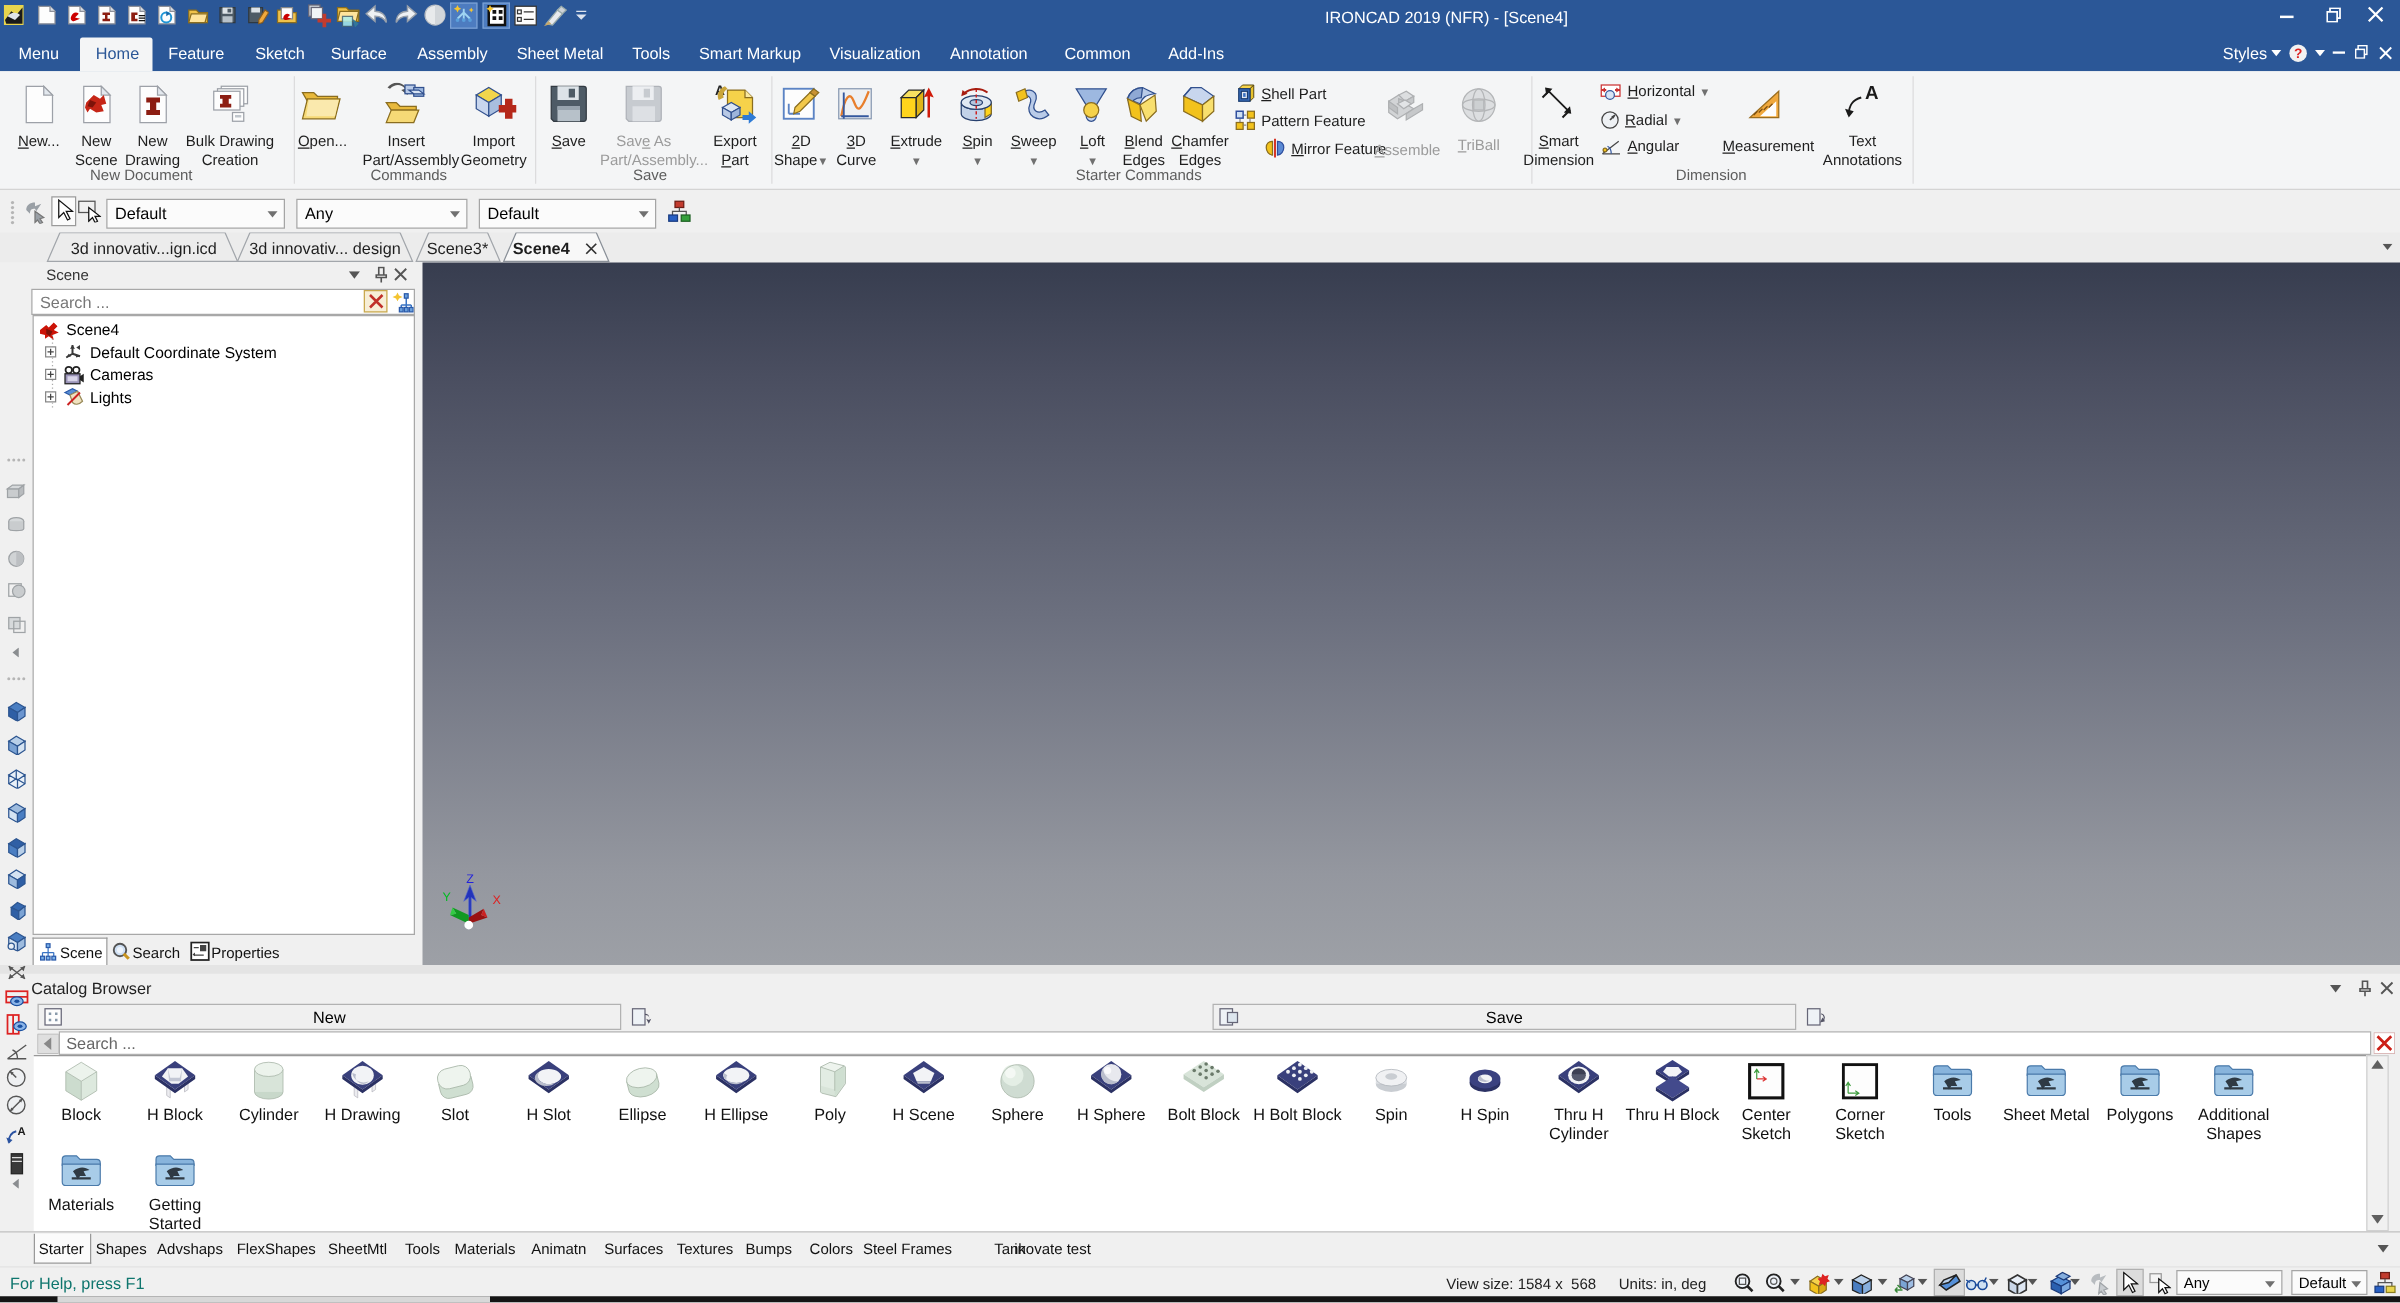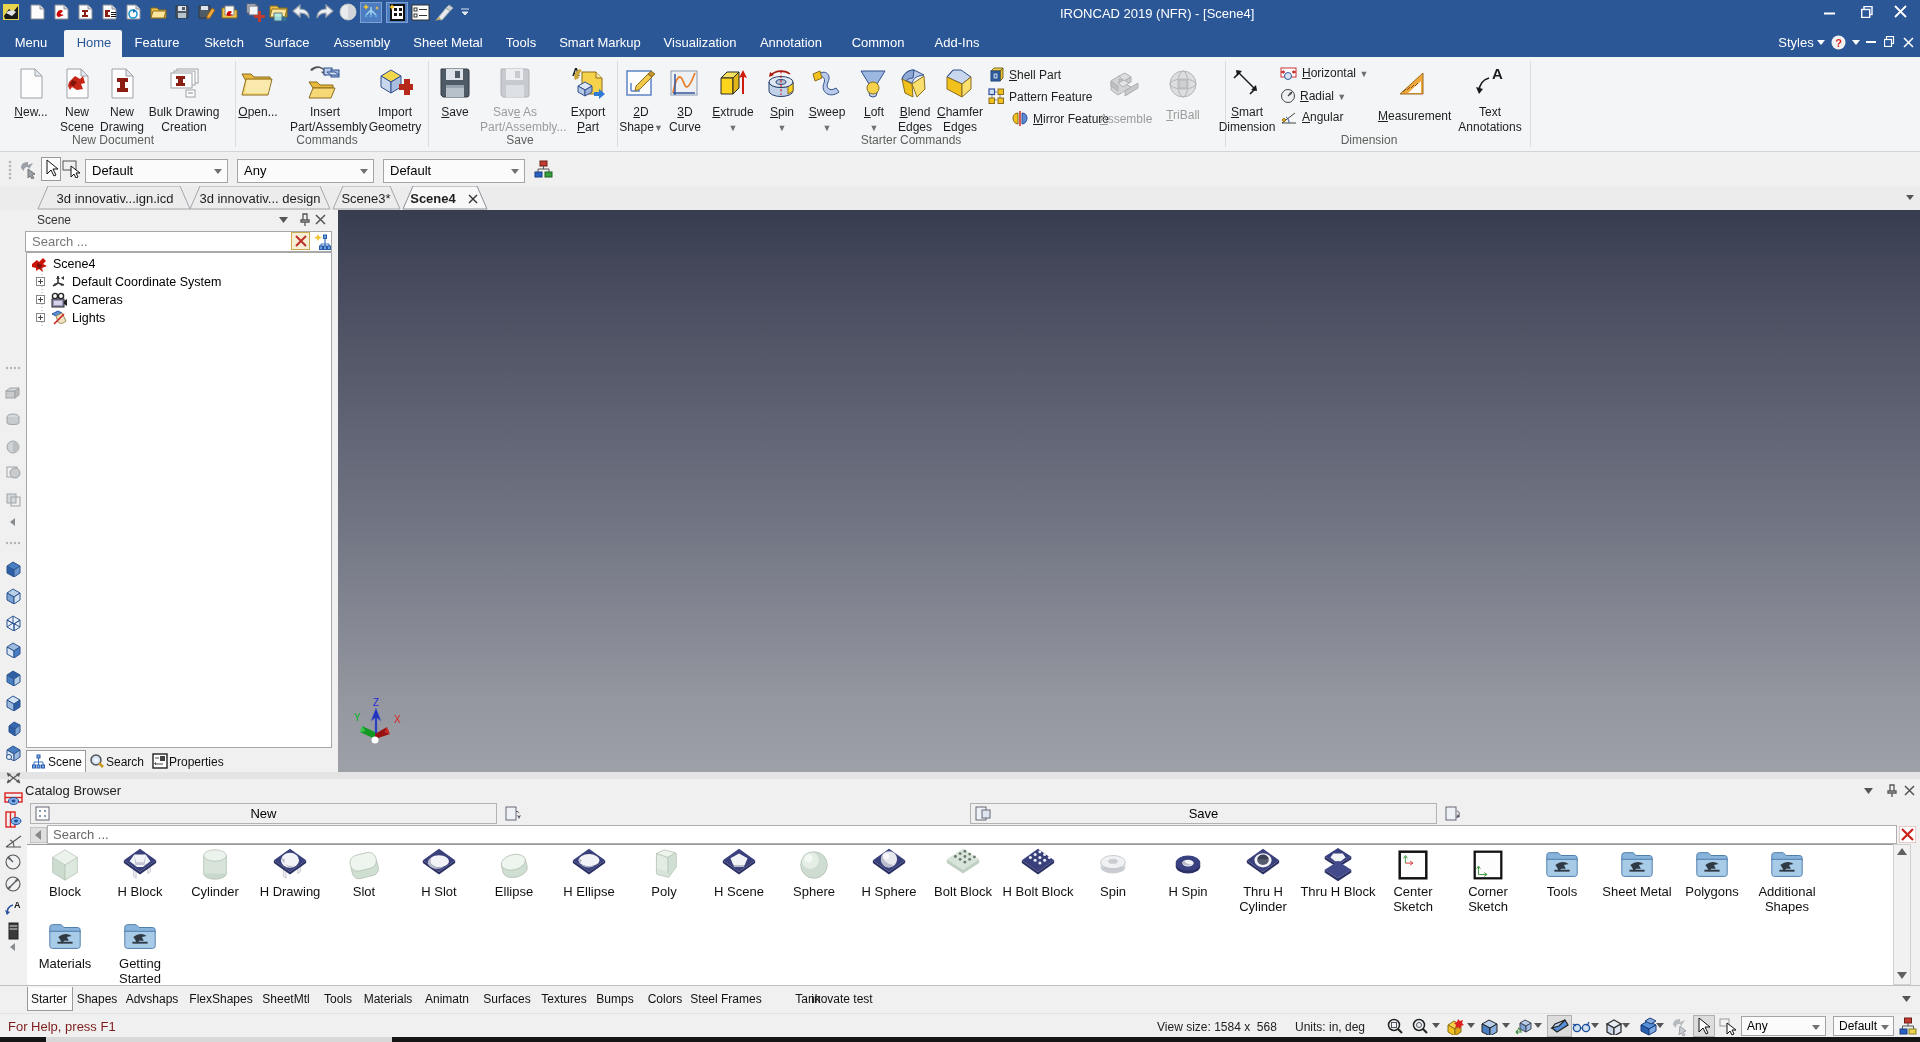--- a/index.html
+++ b/index.html
@@ -1043,21 +1043,21 @@
 <div class="ctab" style="left:615px;top:215px">Bumps</div>
 <div class="ctab" style="left:665px;top:215px">Colors</div>
 <div class="ctab" style="left:726px;top:215px">Steel Frames</div>
 <div class="ctab" style="left:808px;top:215px">Tank</div>
 <div class="ctab" style="left:842px;top:215px">inovate test</div>
 <svg class="ab" style="left:1902px;top:224px" width="10" height="7">
         <path d="M0 0h9L4.5 6z" fill="#555"></path>
       </svg>
 </div>
 <div class="ab" id="statusbar">
-<div class="ab" style="left:8px;top:5px;font-size:13px;color:#7f1d1d">For Help, press F1</div>
+<div class="ab" style="left:8px;top:5px;font-size:13px;color:#0f766e">For Help, press F1</div>
 <div class="ab" style="left:1157px;top:6px;font-size:12px;color:#222">View size: 1584 x&nbsp;&nbsp;568</div>
 <div class="ab" style="left:1295px;top:6px;font-size:12px;color:#222">Units: in, deg</div>
 <svg class="ab" style="left:1386px;top:4px" width="18" height="17">
         <circle cx="8" cy="7" r="5.5" fill="#eef2f8" stroke="#222" stroke-width="1.5"></circle>
         <rect x="5.5" y="4.5" width="5" height="5" fill="none" stroke="#555"></rect>
         <path d="M12 11l4 4" stroke="#222" stroke-width="2"></path>
       </svg>
 <svg class="ab" style="left:1411px;top:4px" width="18" height="17">
         <circle cx="8" cy="7" r="5.5" fill="#eef2f8" stroke="#222" stroke-width="1.5"></circle>
         <circle cx="8" cy="7" r="2.5" fill="none" stroke="#555"></circle>

